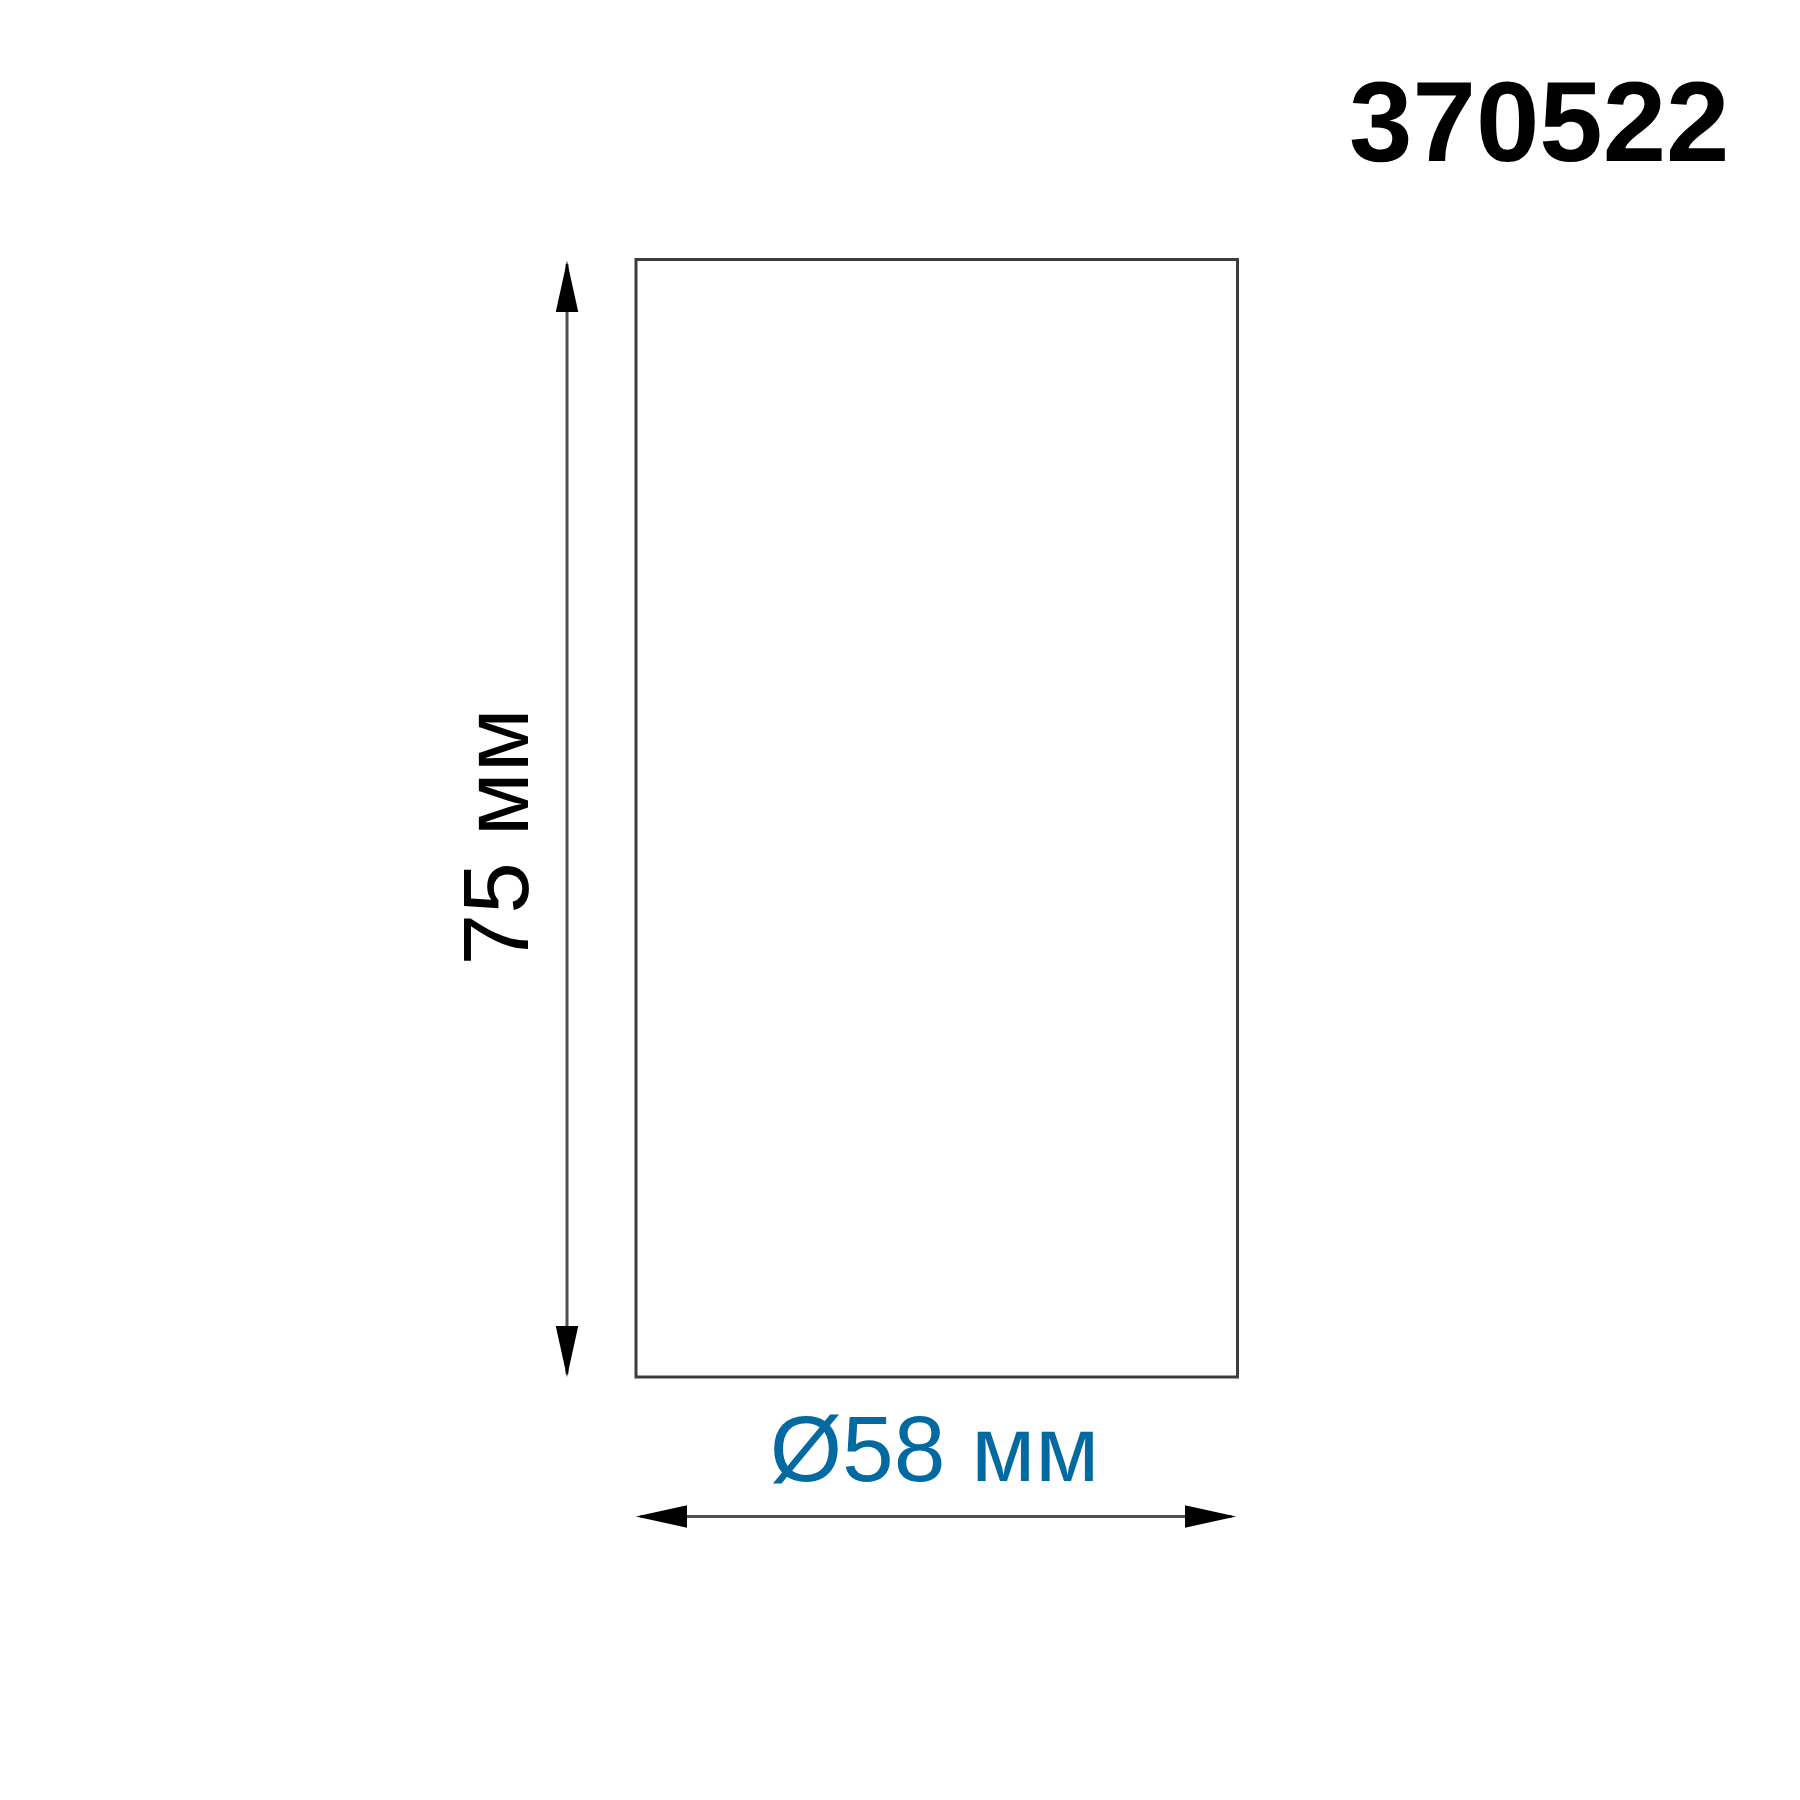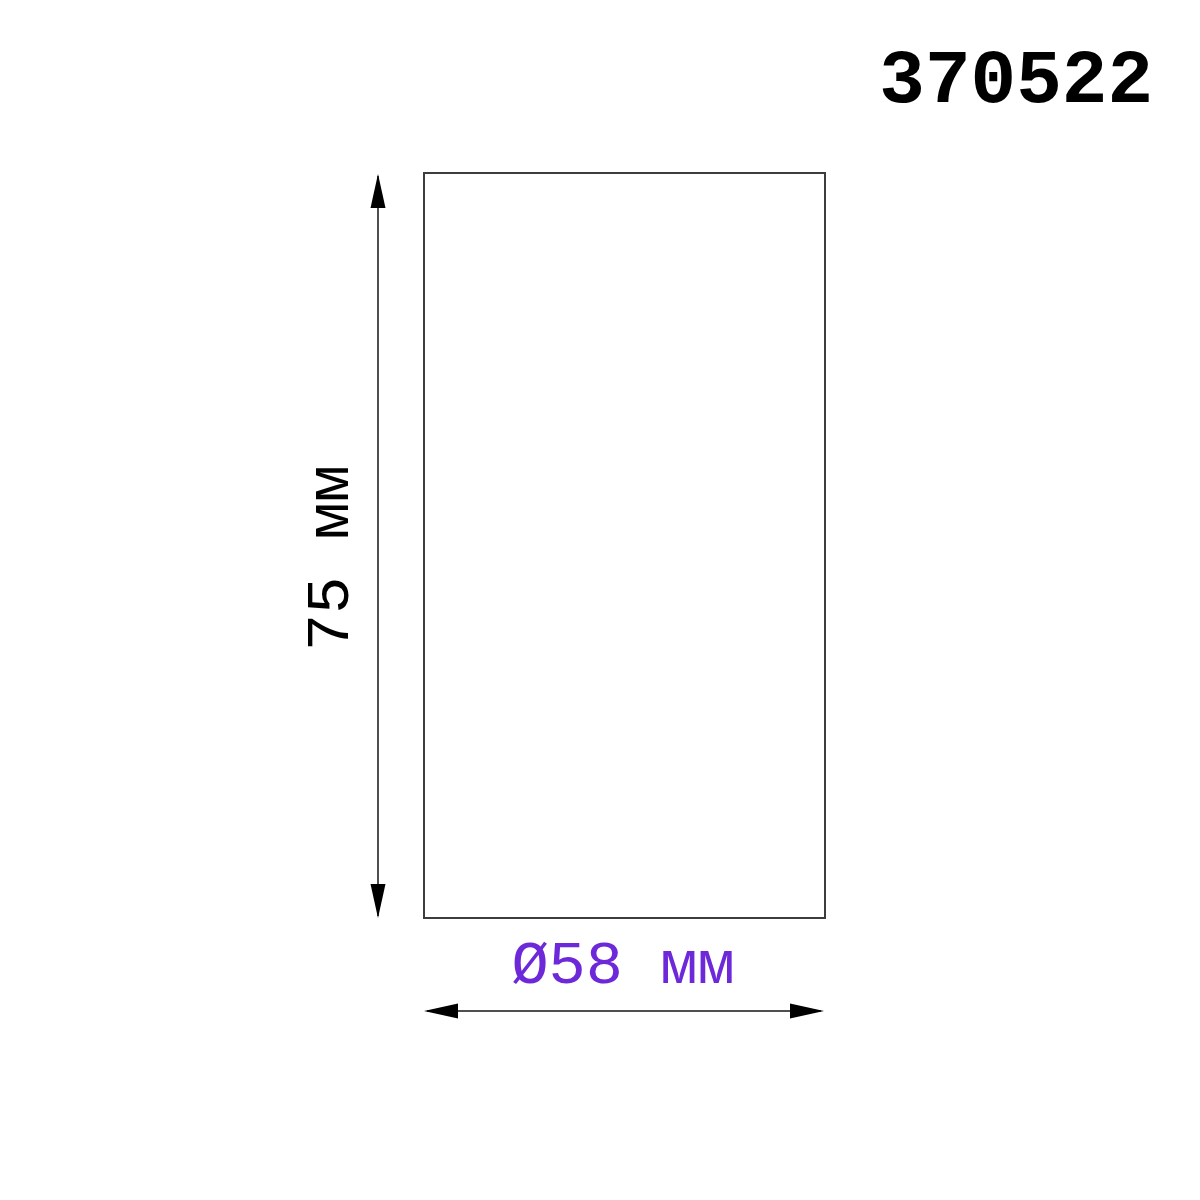--- a/index.html
+++ b/index.html
@@ -6,21 +6,21 @@
     margin: 0;
     padding: 0;
     background: #ffffff;
   }
   .canvas {
     position: relative;
     width: 1200px;
     height: 1200px;
     background: #ffffff;
     overflow: hidden;
-    font-family: Liberation Mono, monospace;
+    font-family: Liberation Sans, sans-serif;
     color: #000000;
   }
   .product-code {
     position: absolute;
     top: 44px;
     right: 47px;
     font-size: 76px;
     font-weight: bold;
     line-height: 1;
     letter-spacing: 0px;
@@ -44,21 +44,21 @@
     color: #000000;
     white-space: nowrap;
   }
   .diameter-label {
     position: absolute;
     left: 623px;
     top: 967px;
     transform: translate(-50%, -50%);
     font-size: 62px;
     line-height: 1;
-    color: #6d28d9;
+    color: #0369a1;
     white-space: nowrap;
   }
 </style>
 </head>
 <body>
 
 <div class="canvas">
 
   <div class="product-code">370522</div>
 

